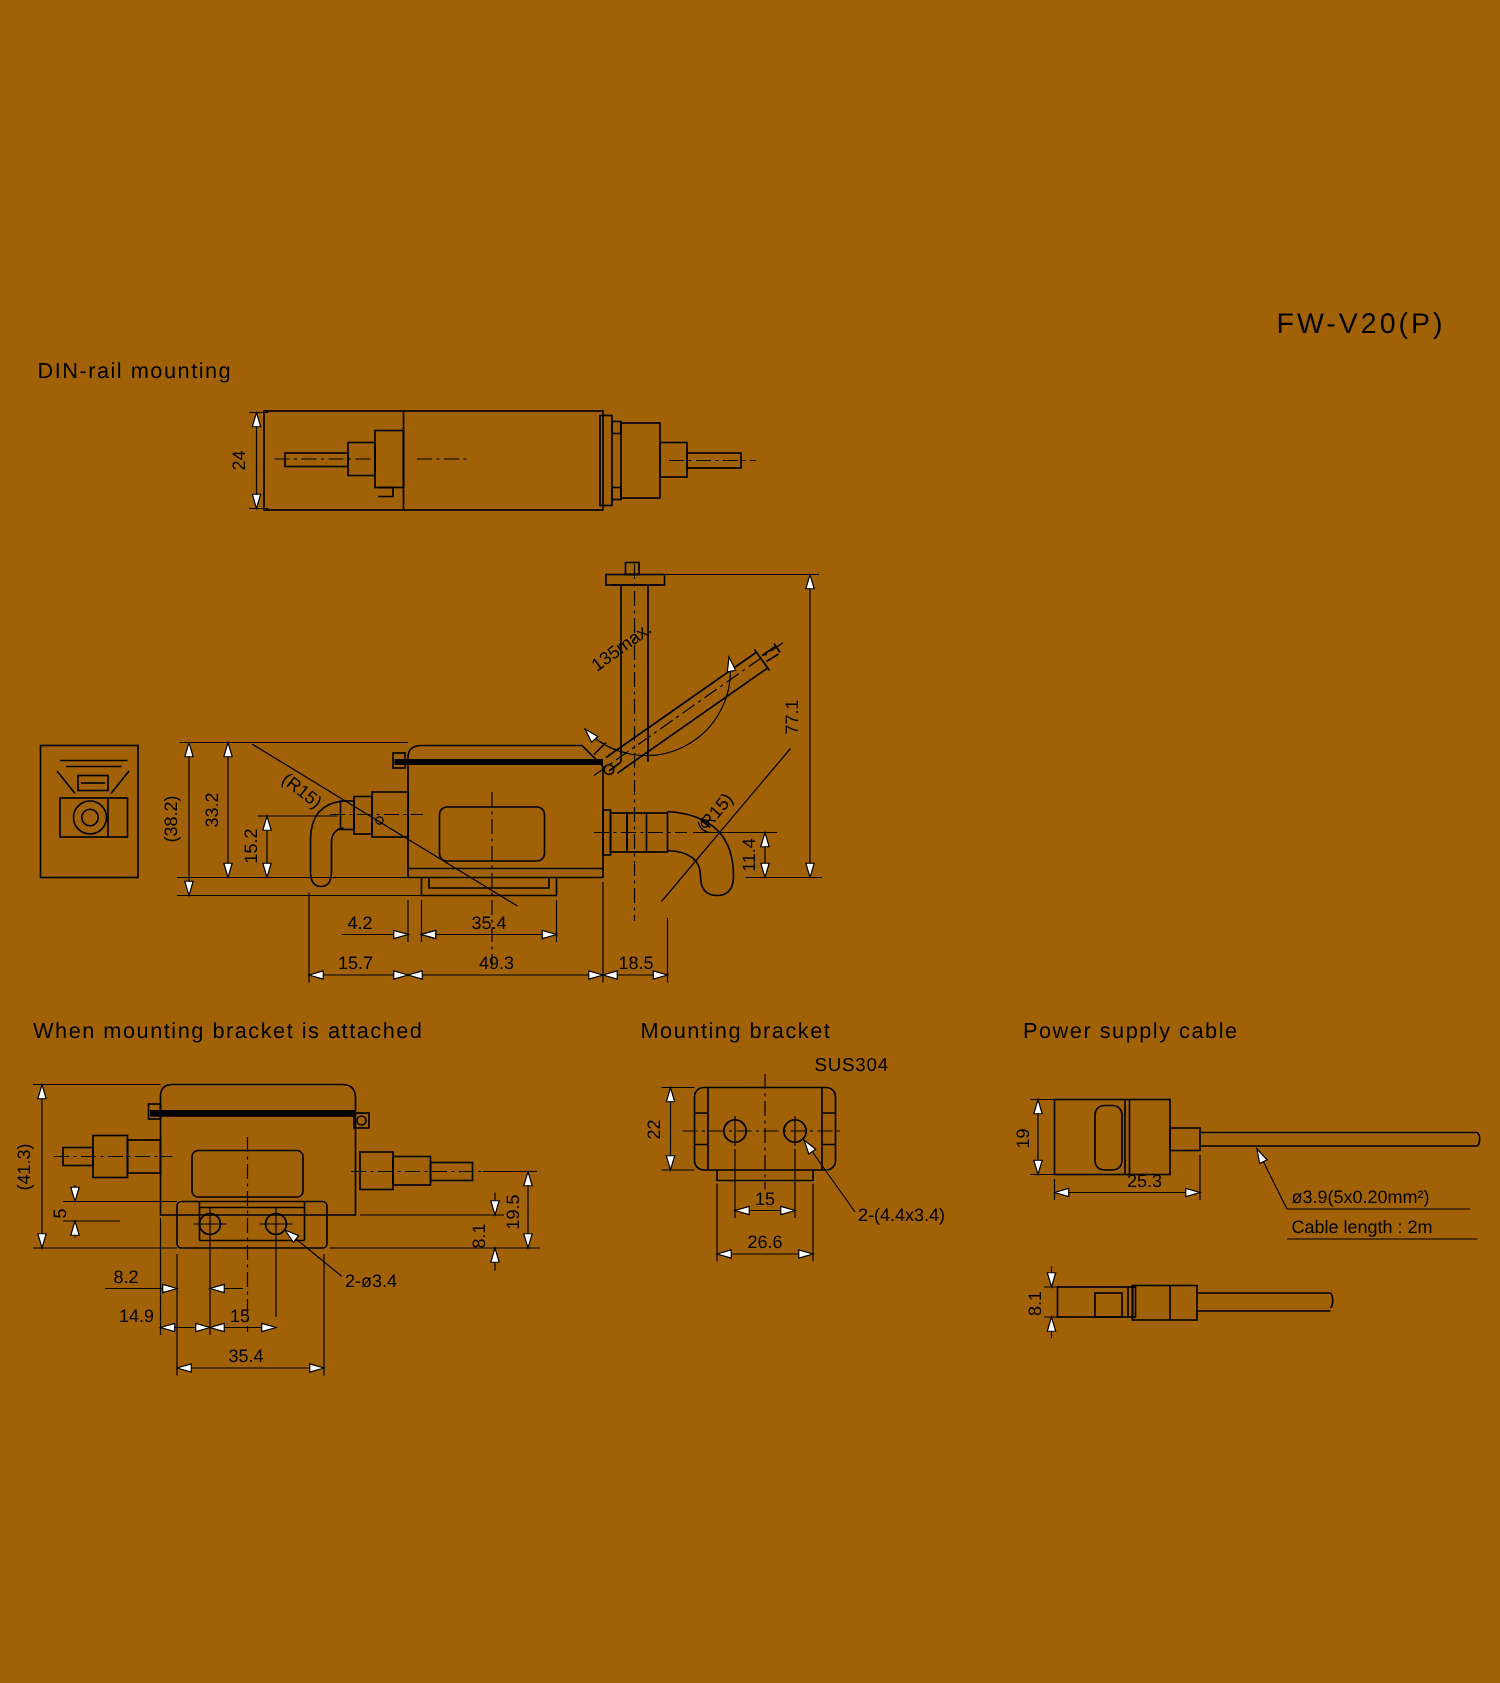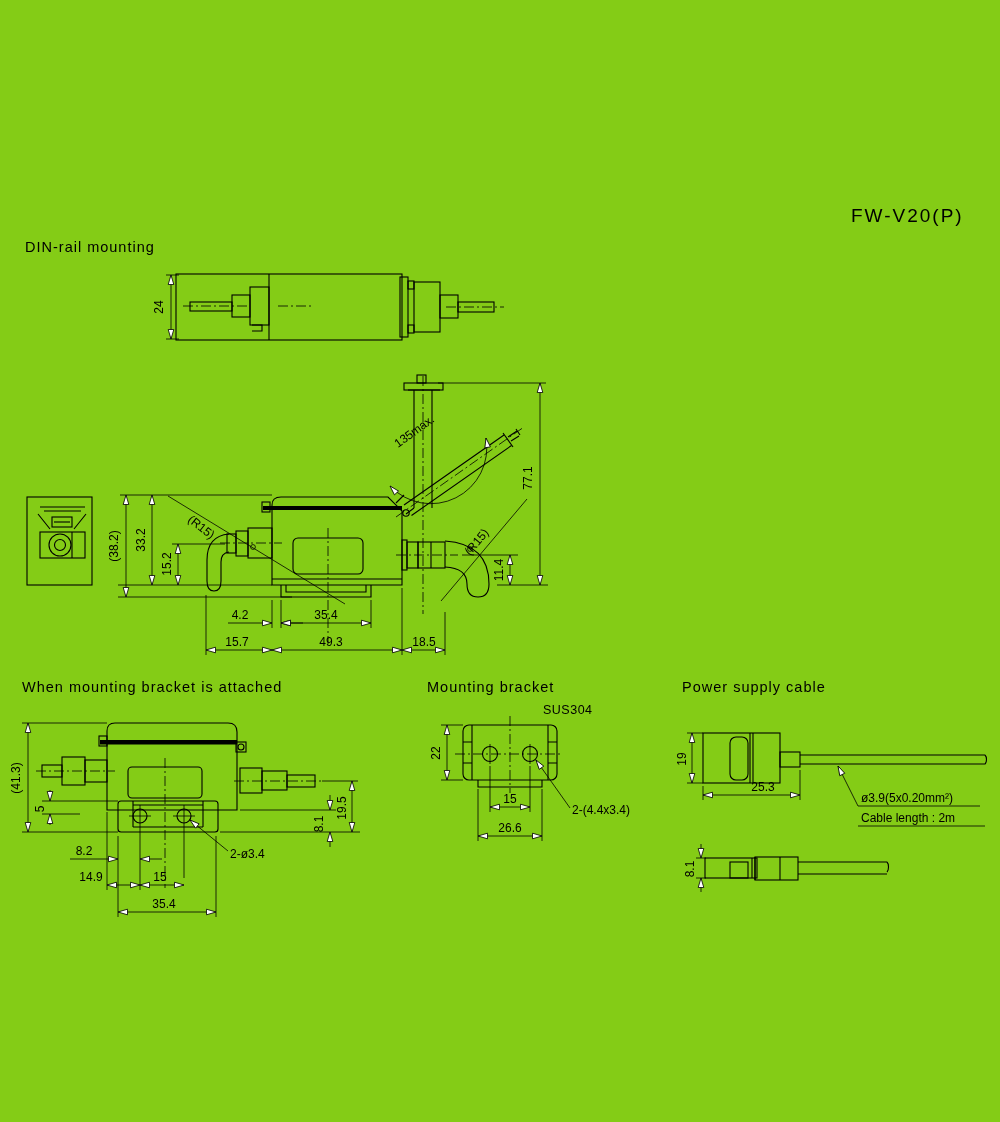--- a/index.html
+++ b/index.html
@@ -1,16 +1,16 @@
 <!DOCTYPE html>
 <html><head>
 <meta charset="utf-8">
 <style>
   html,body{margin:0;padding:0;background:#ffffff;}
-  .canvas{position:relative;width:1000px;height:1122px;background:#84cc16;overflow:hidden;}
+  .canvas{position:relative;width:1000px;height:1122px;background:#a16207;overflow:hidden;}
   svg{display:block;}
   svg text{font-family:"Liberation Sans",sans-serif;font-size:12px;fill:#000;}
   .sec-title{font-size:14.5px;letter-spacing:1px;}
   .drawing-no{font-size:19px;letter-spacing:2px;}
   .mat{font-size:12.5px;letter-spacing:0.5px;}
   .o{stroke:#000;fill:none;stroke-width:1.1;}
   .t{stroke:#000;fill:none;stroke-width:0.8;}
   .c{stroke:#000;fill:none;stroke-width:0.8;stroke-dasharray:10 3 2 3;}
   .fill{fill:#000;stroke:none;}
 </style>

